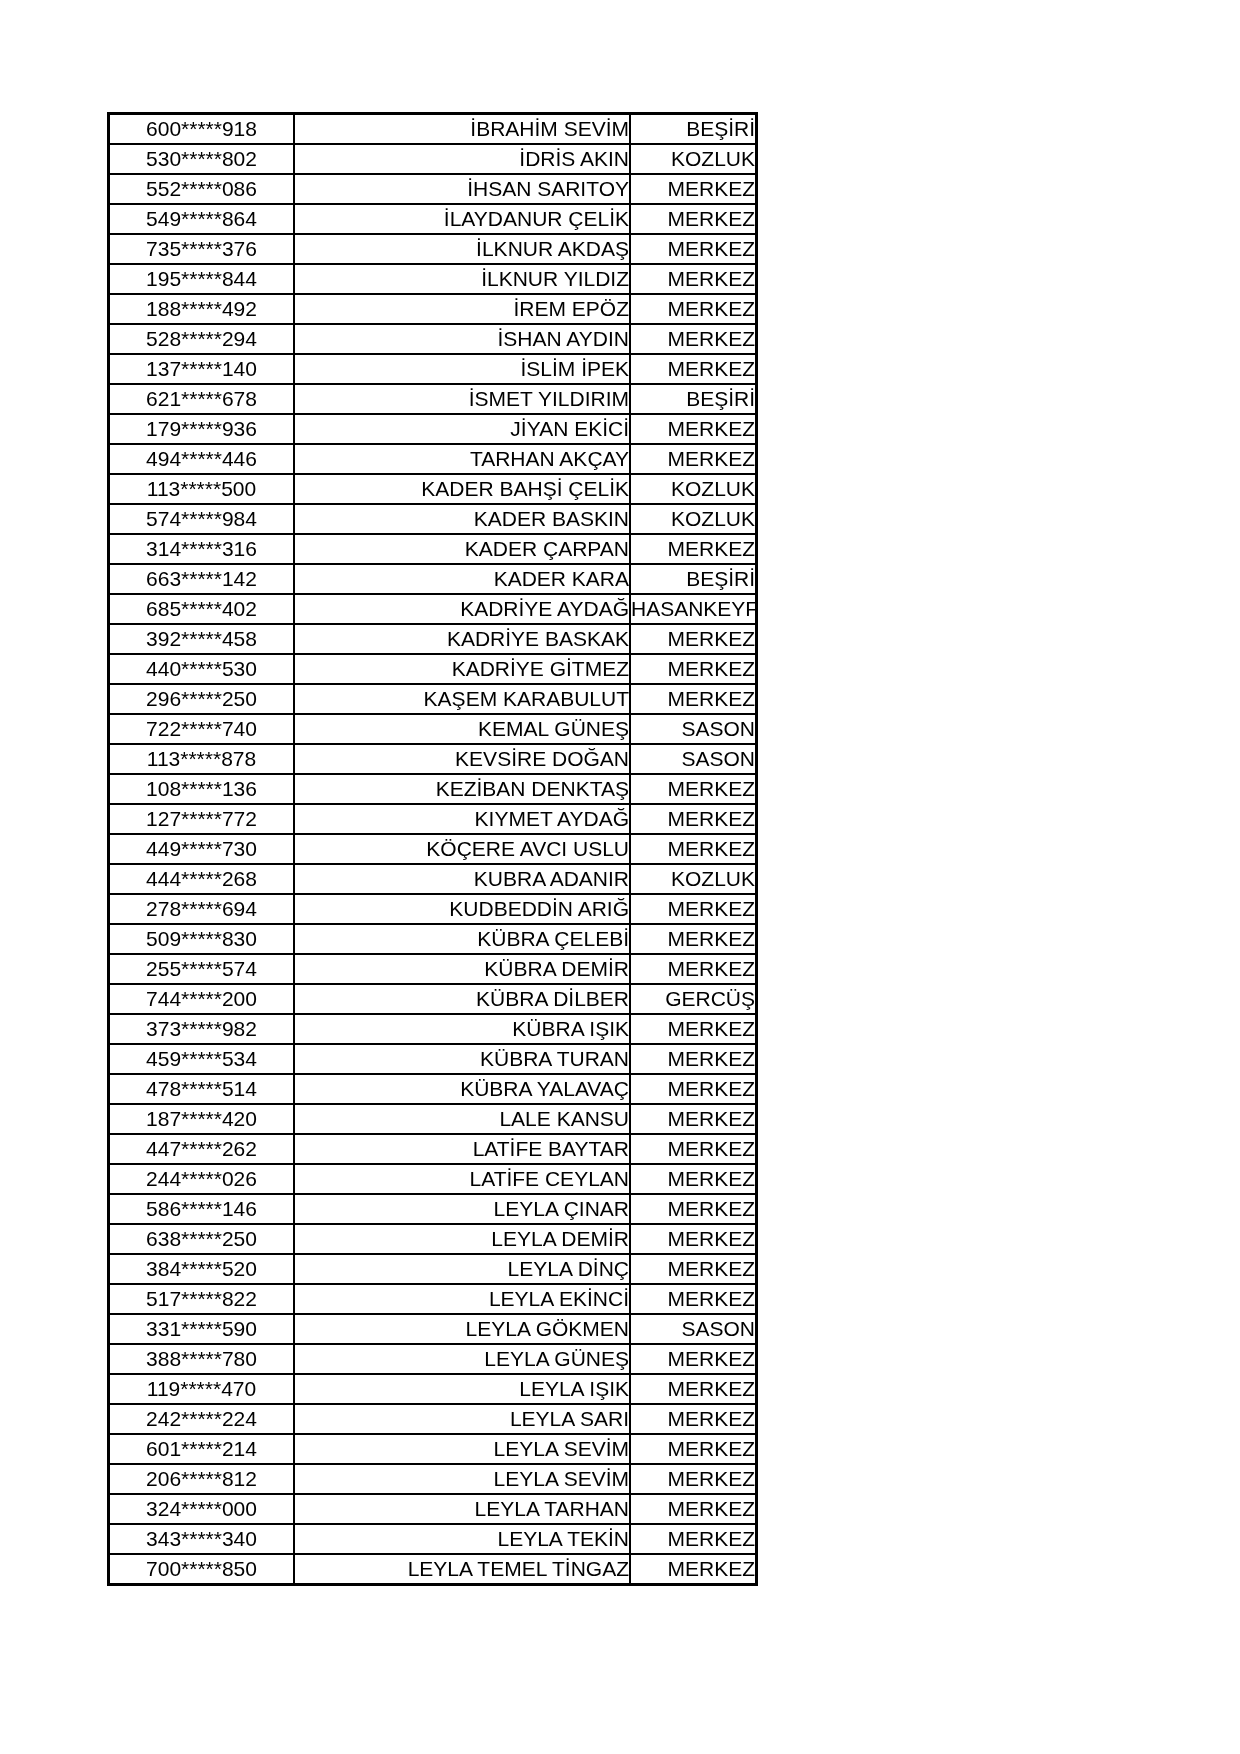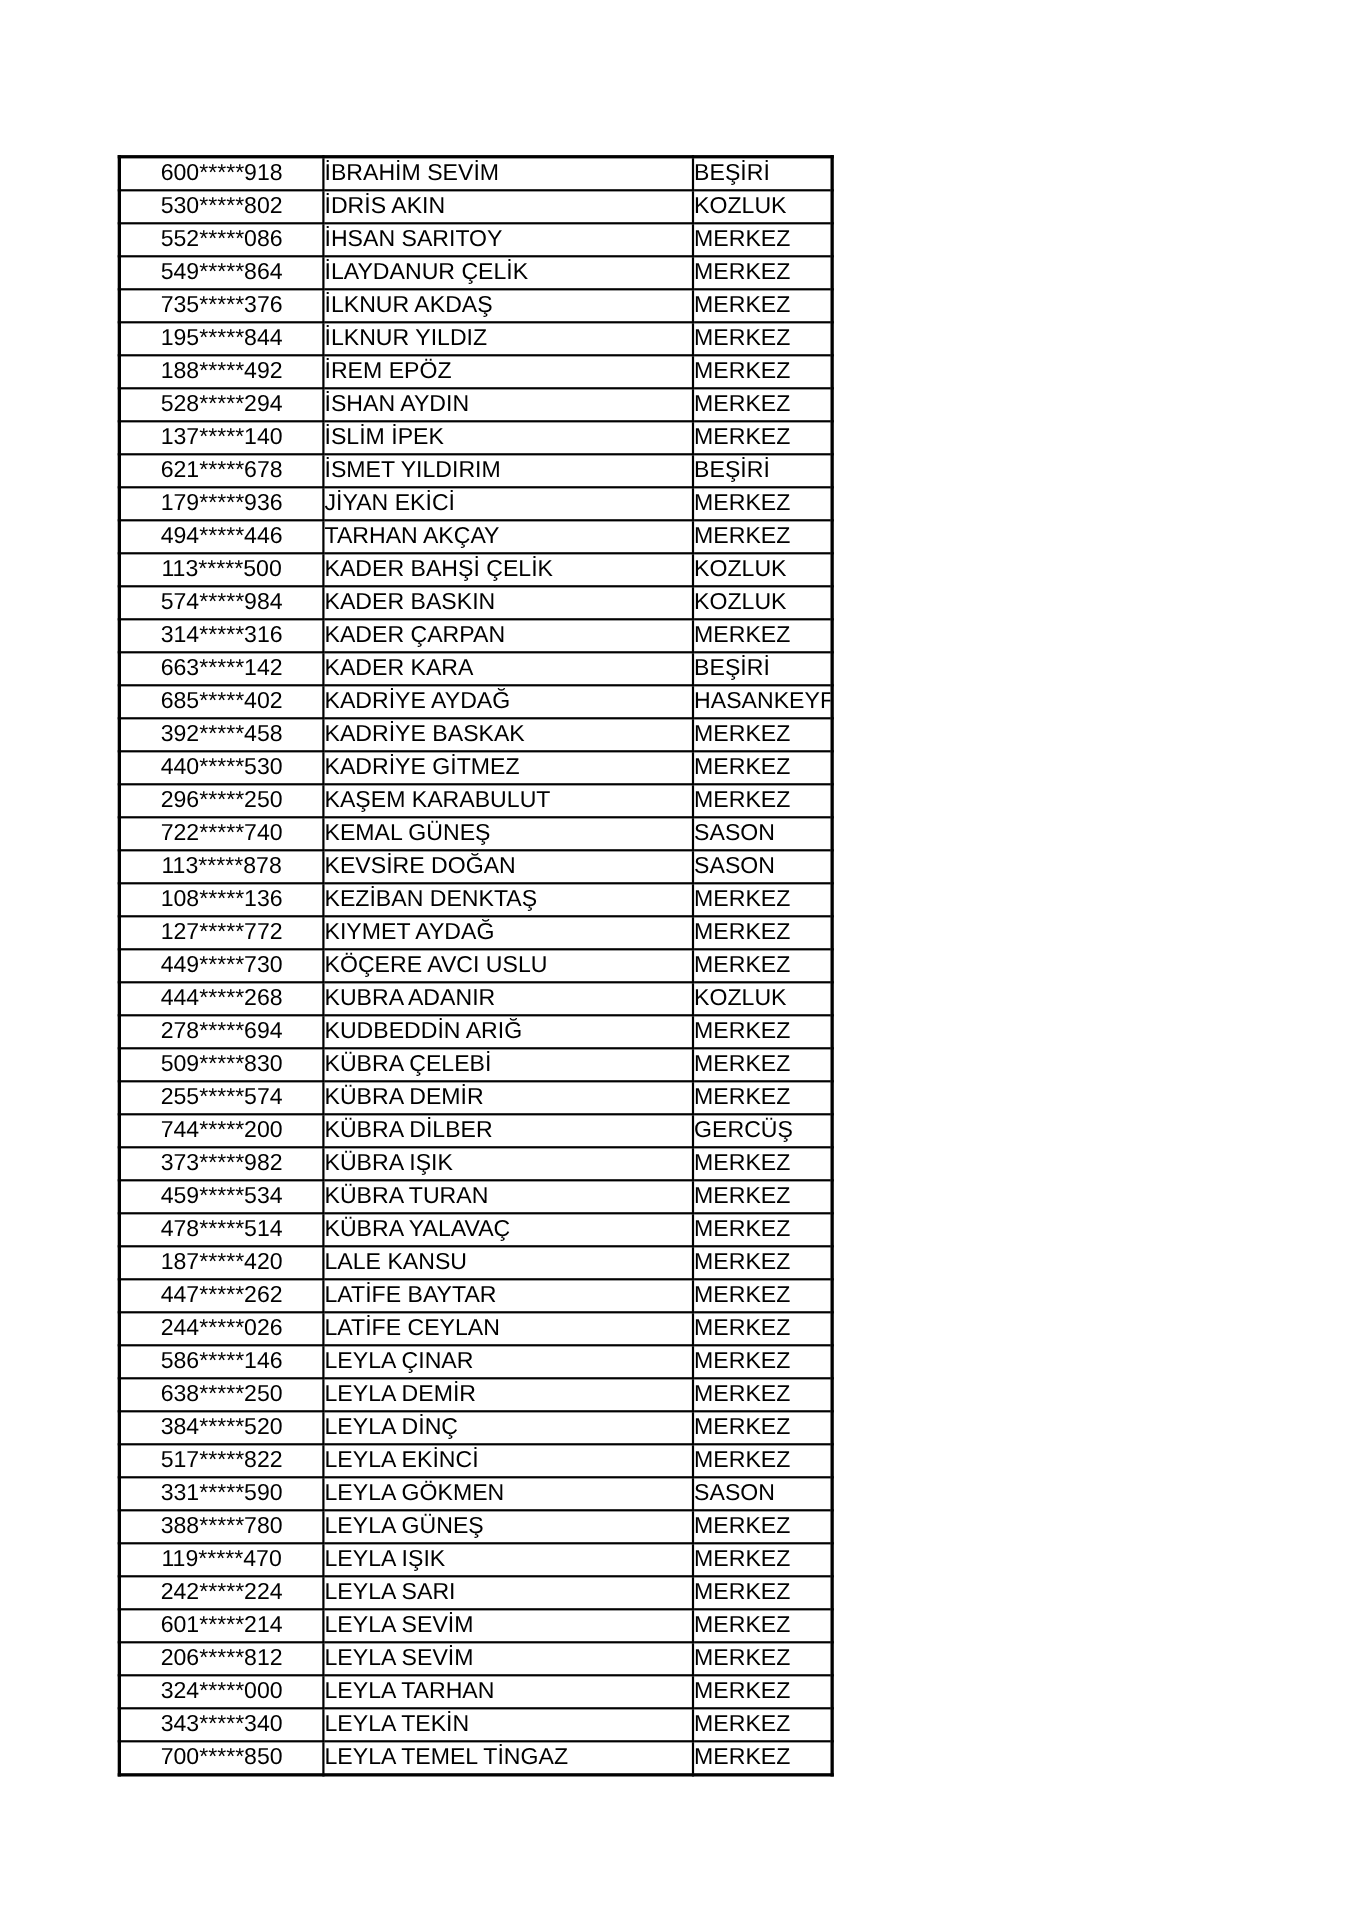--- a/index.html
+++ b/index.html
@@ -16,45 +16,44 @@
     overflow: hidden;
   }
   table.records {
     position: absolute;
     left: 107px;
     top: 112px;
     width: 648px;
     border-collapse: collapse;
     table-layout: fixed;
     border: 3px solid #000000;
-    margin-top: 29px;
   }
   table.records td {
     border: 2px solid #000000;
     height: 28px;
     padding: 0;
     font-size: 21px;
     line-height: 28px;
     color: #000000;
     white-space: nowrap;
     overflow: hidden;
     background: #ffffff;
   }
   td.col-id {
     width: 183px;
     text-align: center;
   }
   td.col-name {
     width: 334px;
-    text-align: left;
+    text-align: right;
     padding-left: 7px;
   }
   td.col-district {
     width: 124px;
-    text-align: left;
+    text-align: right;
     font-size: 19px;
   }
 </style>
 </head>
 <body>
 
 <div class="page">
   <table class="records">
     <tbody>
         <tr>

